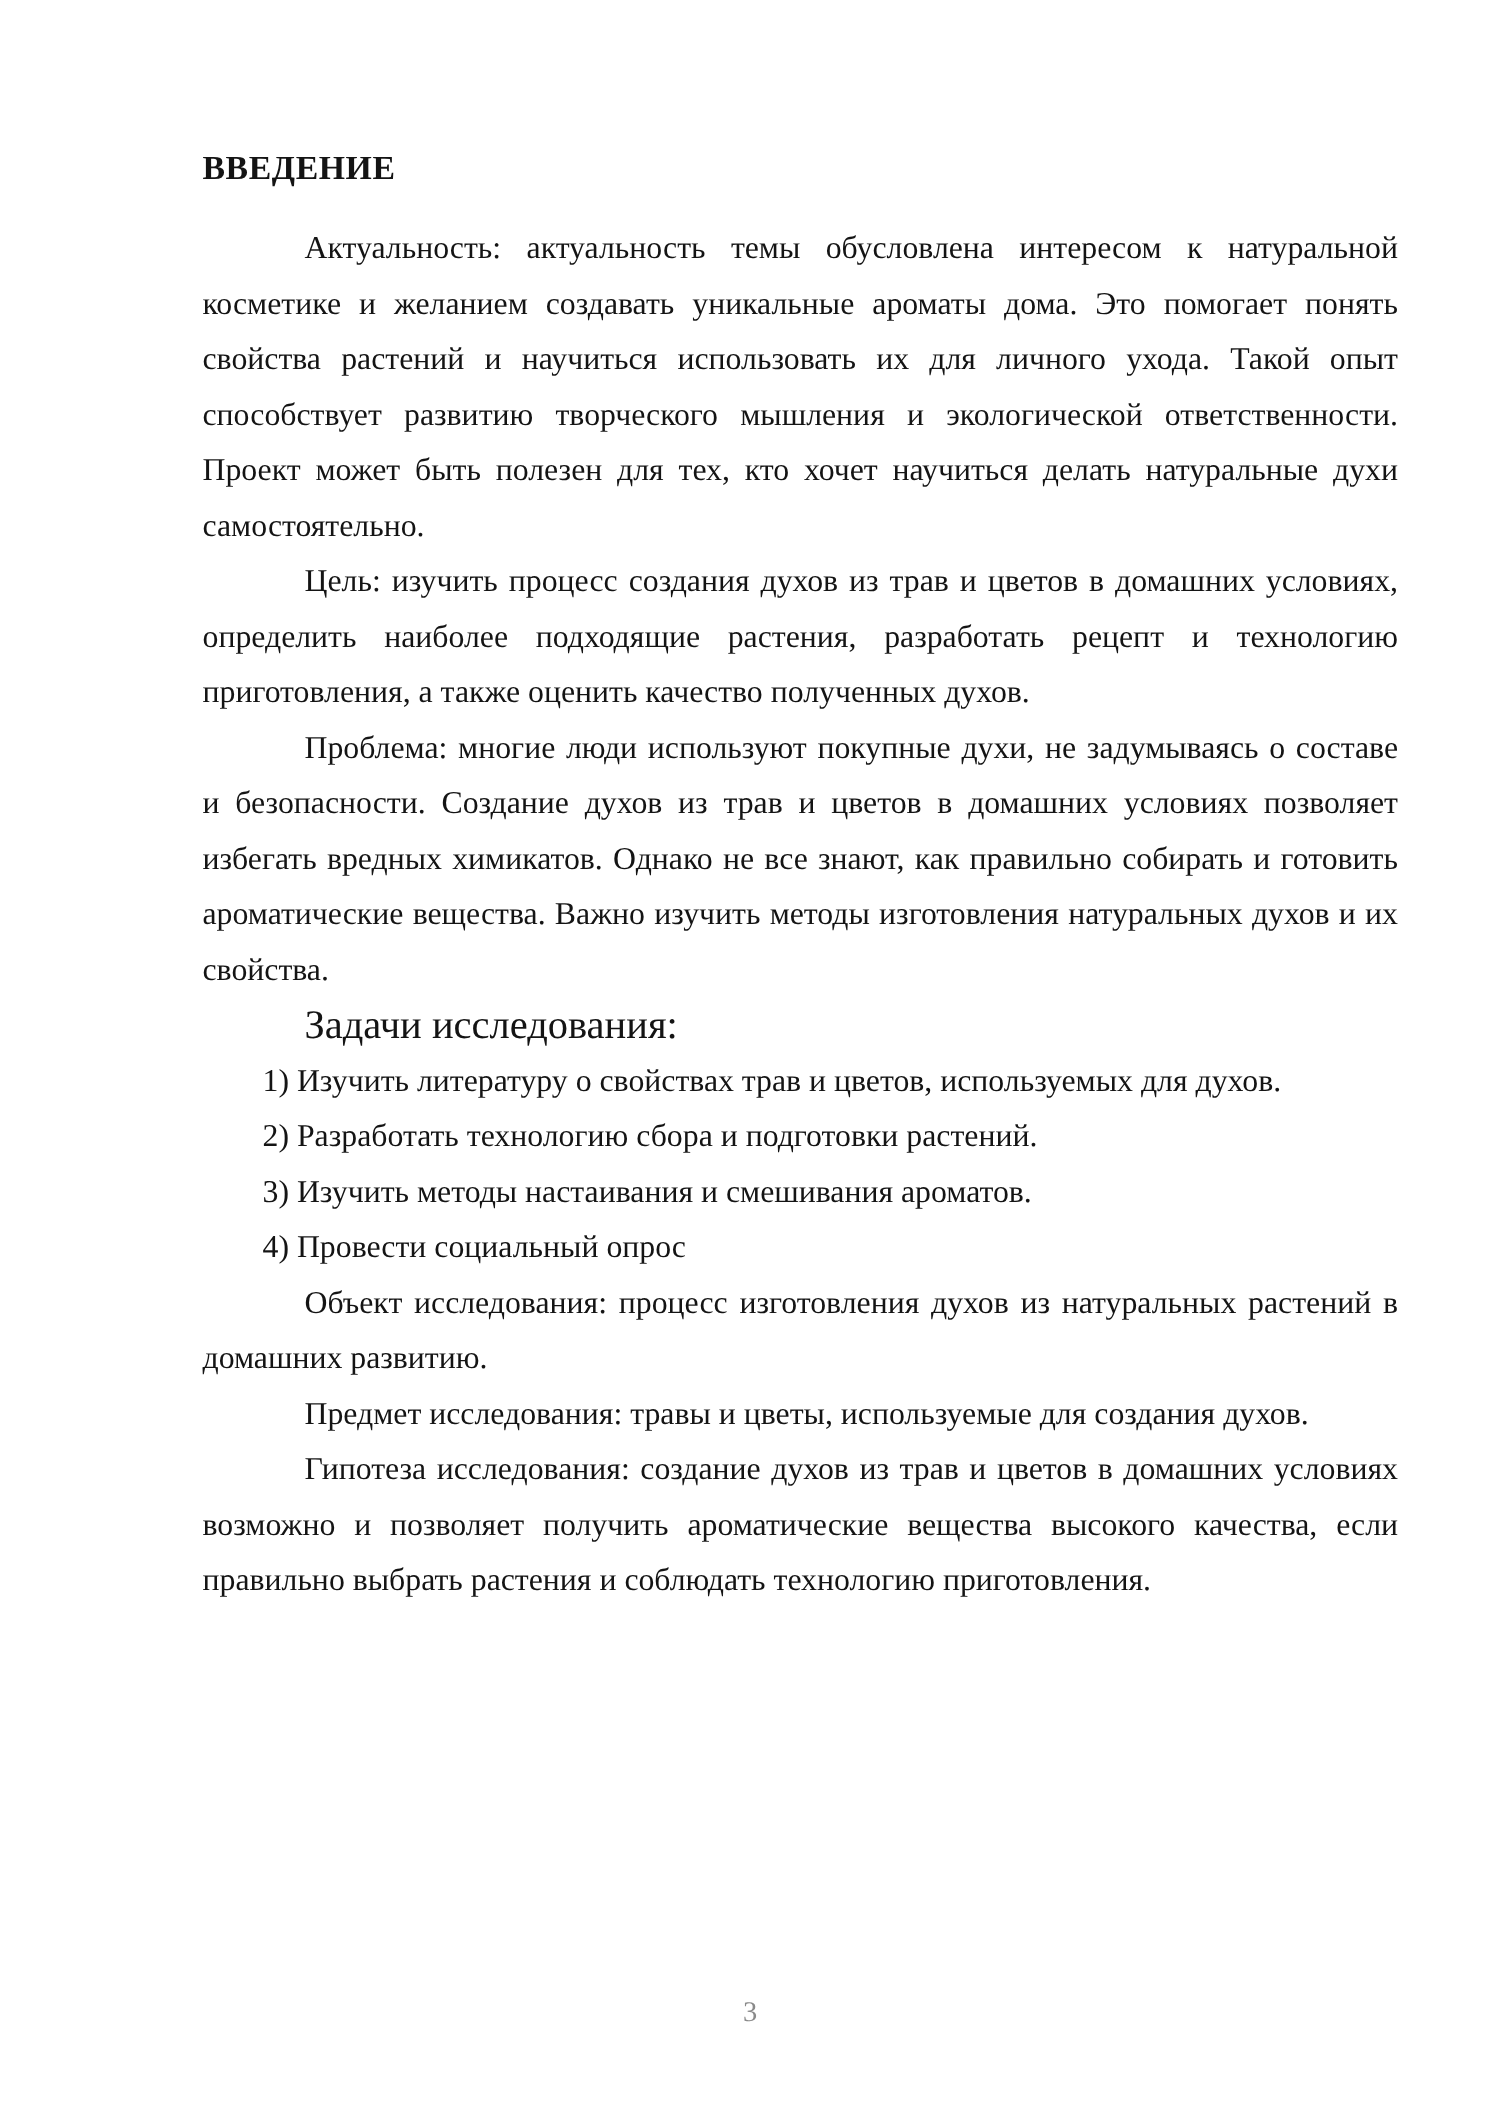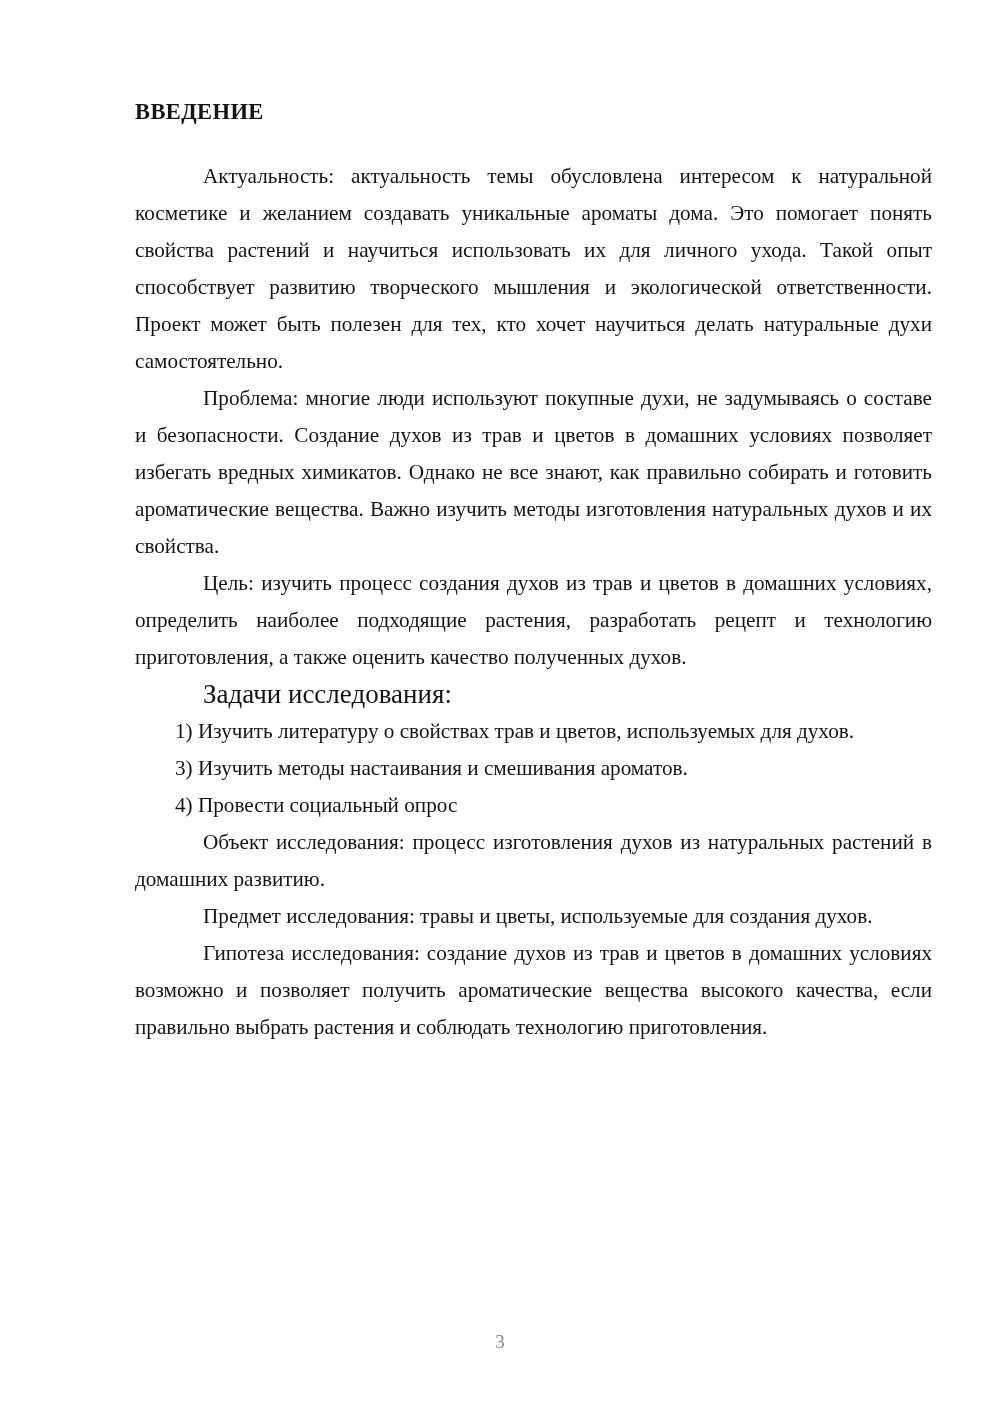--- a/index.html
+++ b/index.html
@@ -44,21 +44,21 @@
     text-align: justify;
     text-justify: inter-word;
     text-indent: 68px;
     margin: 0;
     padding: 0;
     hyphens: none;
   }
 
   
   .para.first {
-    margin-top: 32px;
+    margin-top: 21px;
   }
 
   .list-intro {
     font-size: 27px;
     line-height: 37px;
     text-indent: 68px;
     text-align: left;
     margin: 0;
   }
 
@@ -98,28 +98,29 @@
 <body>
 
 <div class="page">
 
   <div class="content">
 
     <h1 class="doc-title">ВВЕДЕНИЕ</h1>
 
     <p class="para first">Актуальность: актуальность темы обусловлена интересом к натуральной косметике и желанием создавать уникальные ароматы дома. Это помогает понять свойства растений и научиться использовать их для личного ухода. Такой опыт способствует развитию творческого мышления и экологической ответственности. Проект может быть полезен для тех, кто хочет научиться делать натуральные духи самостоятельно.</p>
 
+    <p class="para">Цель: изучить процесс создания духов из трав и цветов в домашних условиях, определить наиболее подходящие растения, разработать рецепт и технологию приготовления, а также оценить качество полученных духов.</p>
+
     <p class="para">Проблема: многие люди используют покупные духи, не задумываясь о составе и безопасности. Создание духов из трав и цветов в домашних условиях позволяет избегать вредных химикатов. Однако не все знают, как правильно собирать и готовить ароматические вещества. Важно изучить методы изготовления натуральных духов и их свойства.</p>
-
-    <p class="para">Цель: изучить процесс создания духов из трав и цветов в домашних условиях, определить наиболее подходящие растения, разработать рецепт и технологию приготовления, а также оценить качество полученных духов.</p>
 
     <p class="list-intro">Задачи исследования:</p>
 
     <ul class="list">
       <li class="list-item wraps">1) Изучить литературу о свойствах трав и цветов, используемых для духов.</li>
+      <li class="list-item">2) Разработать технологию сбора и подготовки растений.</li>
       <li class="list-item">3) Изучить методы настаивания и смешивания ароматов.</li>
       <li class="list-item">4) Провести социальный опрос</li>
     </ul>
 
     <p class="para">Объект исследования: процесс изготовления духов из натуральных растений в домашних развитию.</p>
 
     <p class="para">Предмет исследования: травы и цветы, используемые для создания духов.</p>
 
     <p class="para">Гипотеза исследования: создание духов из трав и цветов в домашних условиях возможно и позволяет получить ароматические вещества высокого качества, если правильно выбрать растения и соблюдать технологию приготовления.</p>
 

